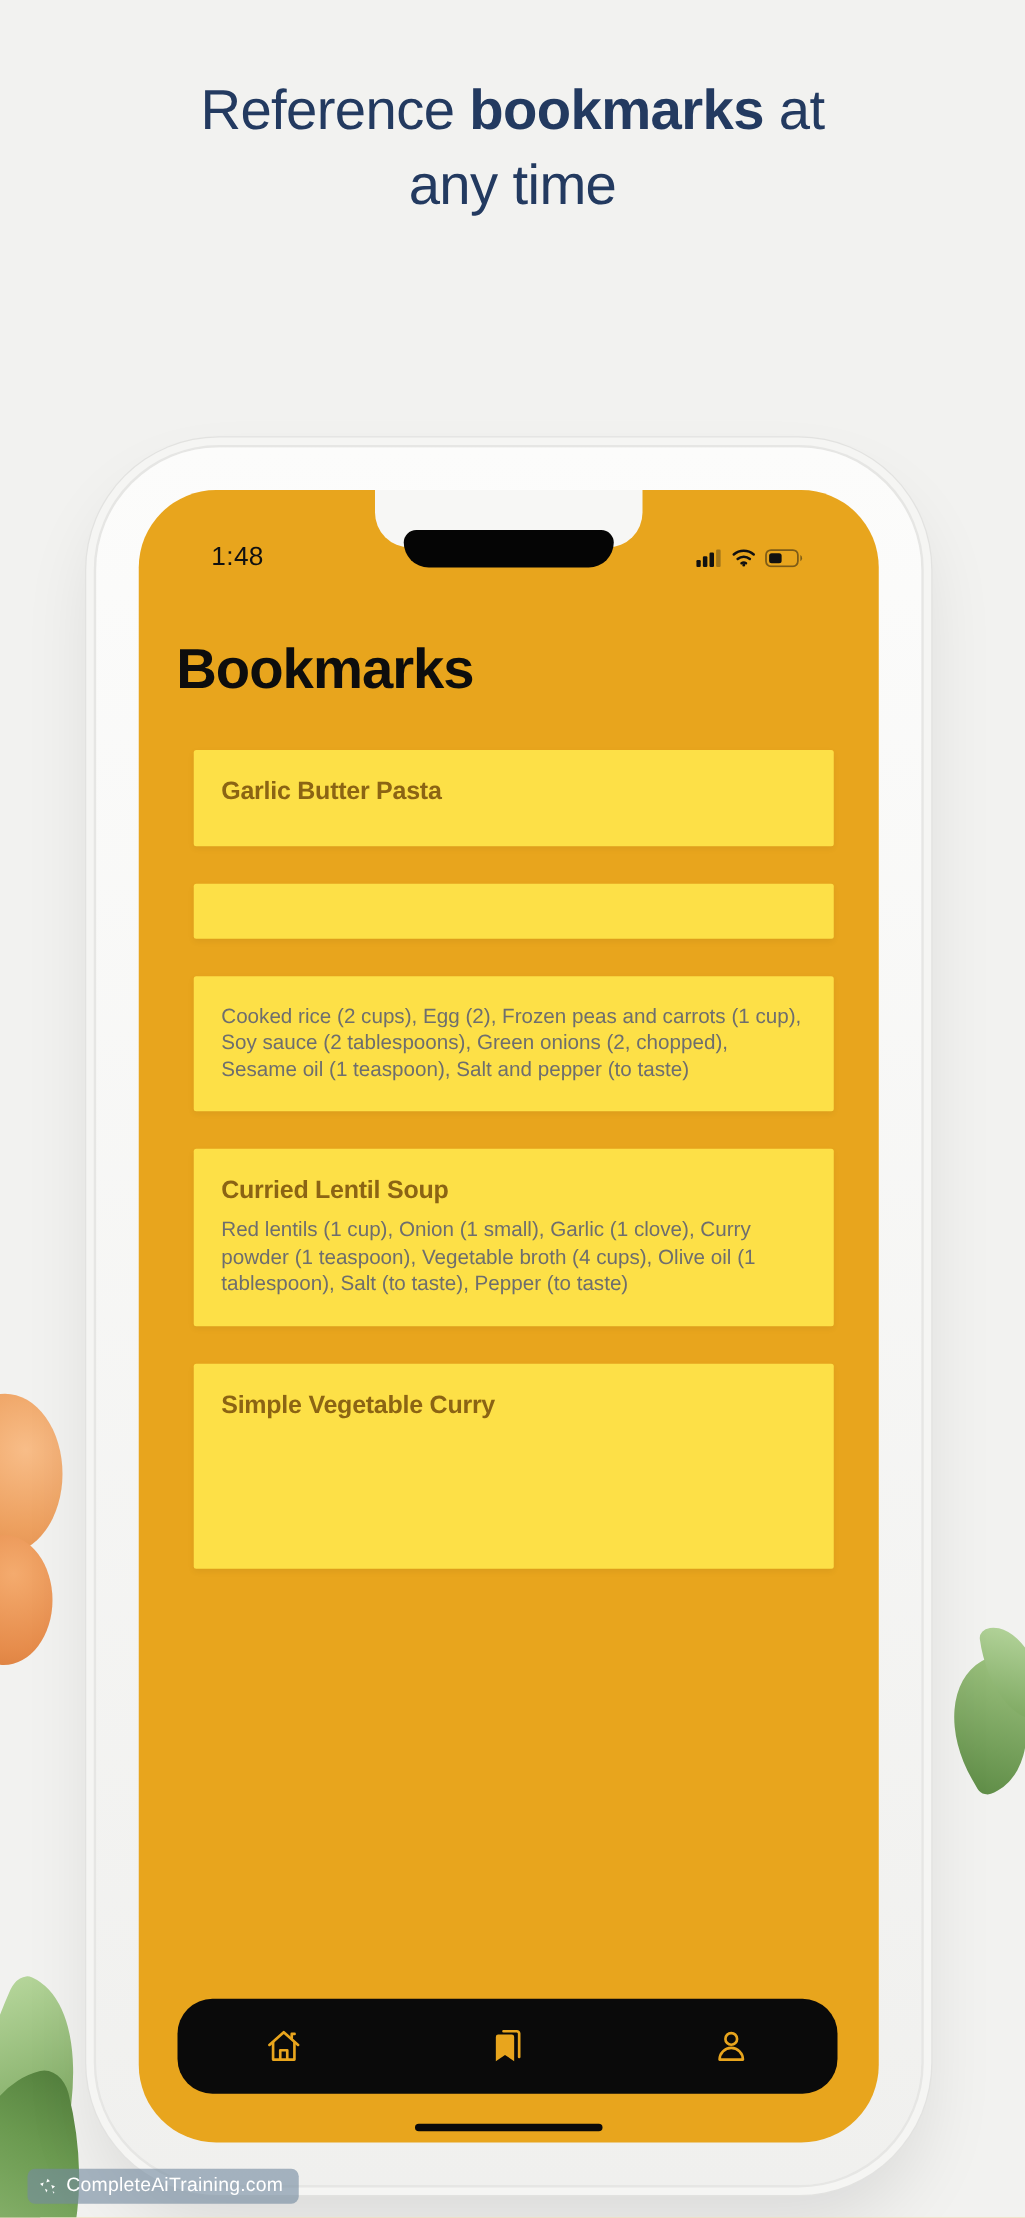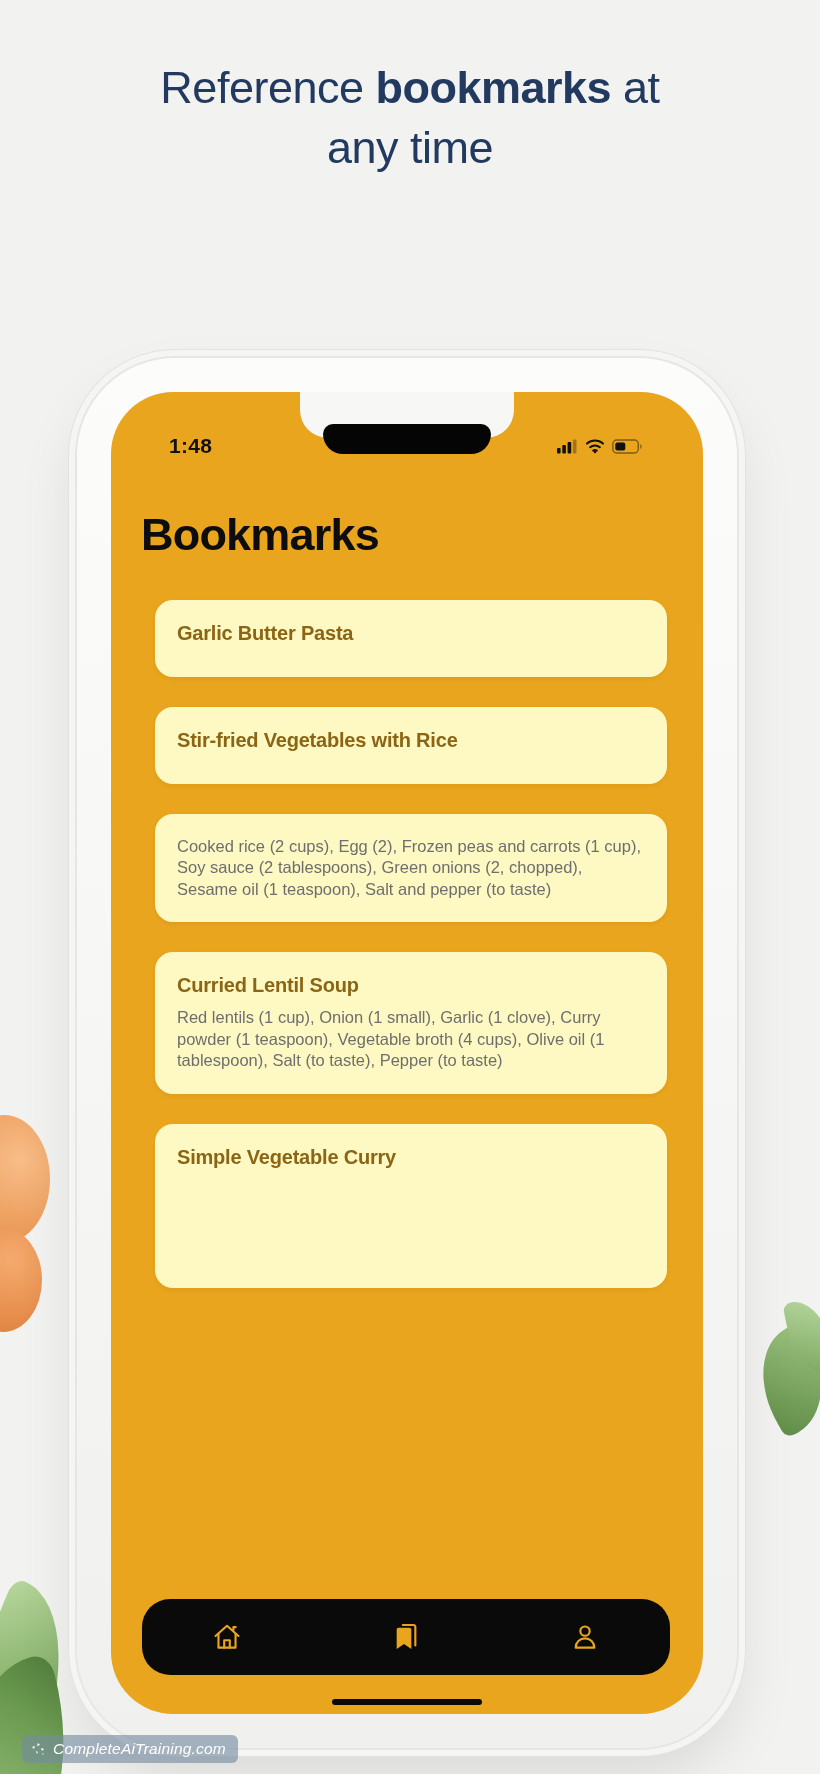--- a/index.html
+++ b/index.html
@@ -42,45 +42,45 @@
          width:214px;height:46px;background:#f7f7f5;
          border-radius:0 0 28px 28px;}
   .notch-pill{position:absolute;left:50%;top:32px;transform:translateX(-50%);
               width:168px;height:30px;background:#050505;
               border-radius:10px 10px 20px 20px;}
 
   
   .status{position:absolute;top:40px;left:0;right:0;height:28px;
           display:flex;align-items:center;justify-content:space-between;
           padding:0 60px 0 58px;color:#111;}
-  .status-time{font-size:21px;font-weight:700;letter-spacing:.3px;}
+  .status-time{font-size:21px;font-weight:400;letter-spacing:.3px;}
   .status-icons{display:flex;align-items:center;gap:7px;}
 
   
   .screen-title{margin:118px 0 0 30px;font-size:45px;font-weight:800;
                 color:#0d0d0d;letter-spacing:-0.8px;line-height:1.1;}
   .cards{margin-top:40px;padding:0 36px 0 44px;display:flex;flex-direction:column;gap:30px;}
-  .card{background:#fef9c3;border-radius:18px;padding:22px 22px;
+  .card{background:#fde047;border-radius:2px;padding:22px 22px;
         box-shadow:0 2px 5px rgba(0,0,0,.05);}
   .card:last-child{min-height:120px;}
   .card h3{margin:0 0 10px 0;font-size:20px;font-weight:700;color:#8b6414;letter-spacing:-.2px;}
   .card p{margin:0;font-size:16.5px;line-height:21.5px;color:#6e6e6e;}
 
   
   .nav{position:absolute;left:31px;top:1207px;width:528px;height:76px;
        background:#0a0a0a;border-radius:28px;display:flex;align-items:center;
        justify-content:space-between;padding:0 68px;box-sizing:border-box;}
   .nav-item{width:34px;height:34px;display:flex;align-items:center;justify-content:center;cursor:pointer;}
   .home-indicator{position:absolute;left:50%;bottom:9px;transform:translateX(-50%);
                   width:150px;height:6px;border-radius:3px;background:#0a0a0a;}
 
   
   .watermark{position:absolute;left:22px;top:1735px;height:28px;z-index:5;
              background:rgba(116,138,160,.62);border-radius:6px;
-             display:flex;align-items:center;gap:7px;padding:0 12px 0 8px;font-style:italic;}
+             display:flex;align-items:center;gap:7px;padding:0 12px 0 8px;}
   .watermark span{color:#fff;font-size:15.5px;letter-spacing:.2px;}
   svg{display:block;}
 </style>
 </head>
 <body>
 
 <div class="stage">
 
   <div class="headline"><span>Reference </span><b>bookmarks</b><span> at any time</span></div>
 
@@ -128,21 +128,20 @@
       </div>
 
       <h1 class="screen-title">Bookmarks</h1>
 
       <div class="cards">
   <article class="card">
     <h3>Garlic Butter Pasta</h3>
   </article>
 
   <article class="card">
-    <h3>Stir-fried Vegetables with Rice</h3>
   </article>
 
   <article class="card">
     <p>Cooked rice (2 cups), Egg (2), Frozen peas and carrots (1 cup), Soy sauce (2 tablespoons), Green onions (2, chopped), Sesame oil (1 teaspoon), Salt and pepper (to taste)</p>
   </article>
 
   <article class="card">
     <h3>Curried Lentil Soup</h3>
     <p>Red lentils (1 cup), Onion (1 small), Garlic (1 clove), Curry powder (1 teaspoon), Vegetable broth (4 cups), Olive oil (1 tablespoon), Salt (to taste), Pepper (to taste)</p>
   </article>

